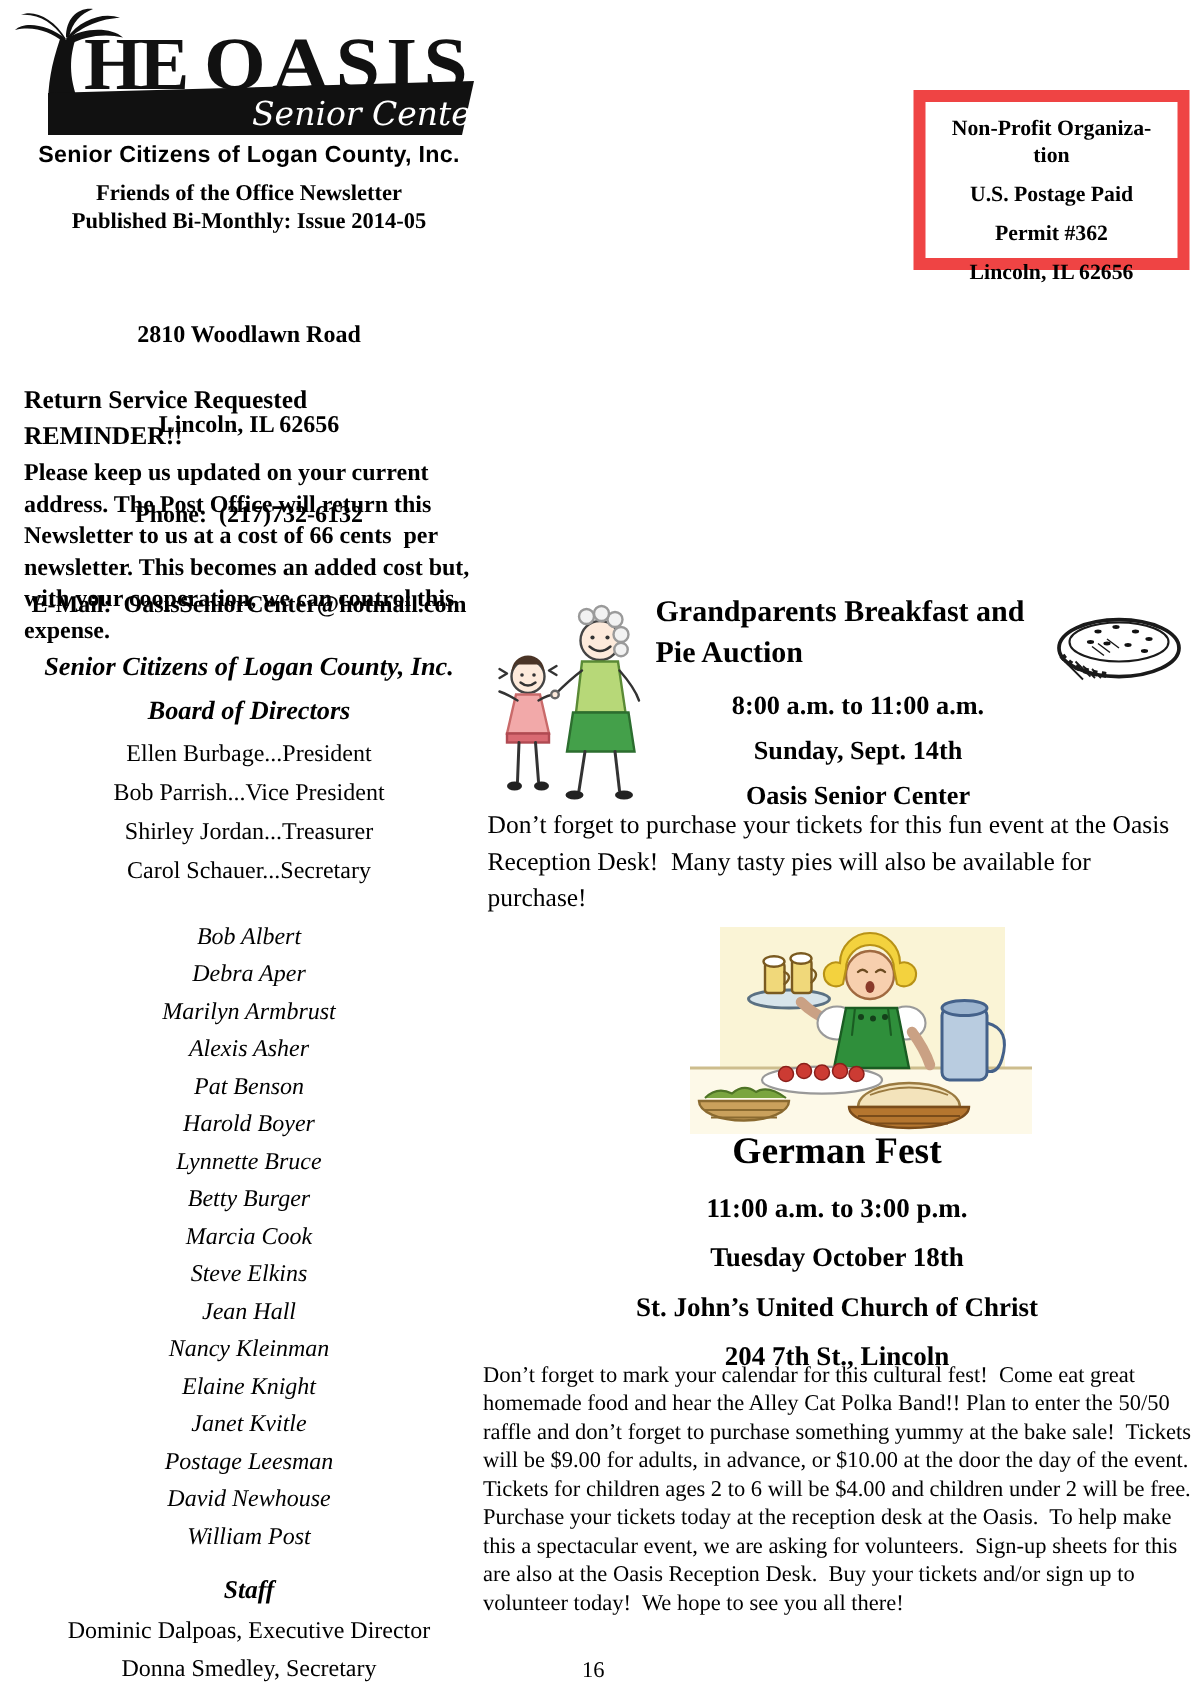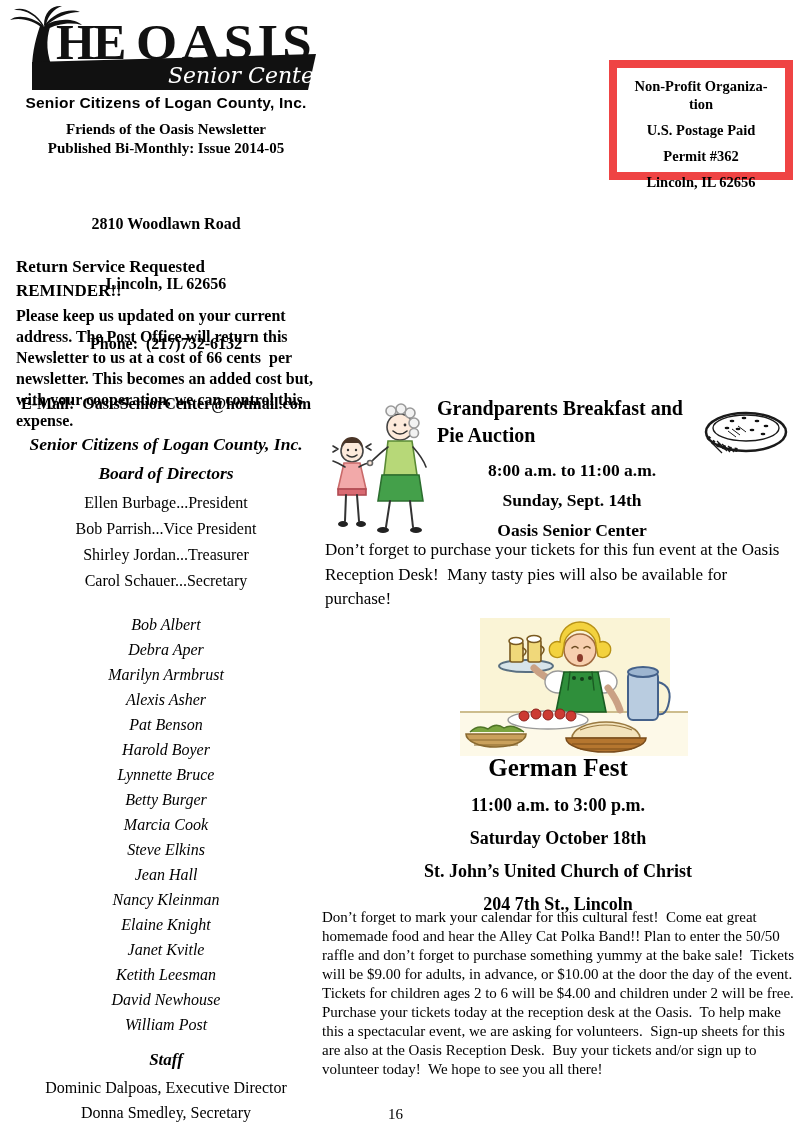--- a/index.html
+++ b/index.html
@@ -78,21 +78,21 @@
 
 <div class="abs postage-box">
   <div>Non-Profit Organiza-</div>
   <div>tion</div>
   <div class="gap">U.S. Postage Paid</div>
   <div class="gap">Permit #362</div>
   <div class="gap">Lincoln, IL  62656</div>
 </div>
 
 <div class="abs newsletter-info ctr">
-  <div>Friends of the Oasis Newsletter</div>
+  <div>Friends of the Office Newsletter</div>
   <div>Published Bi-Monthly: Issue 2014-05</div>
 </div>
 
 <div class="abs address-block ctr pre">
   <div>2810 Woodlawn Road</div>
   <div>Lincoln, IL 62656</div>
   <div>Phone:  (217)732-6132</div>
   <div>E-Mail:  OasisSeniorCenter@hotmail.com</div>
 </div>
 
@@ -120,21 +120,21 @@
     <div class="member-line">Pat Benson</div>
     <div class="member-line">Harold Boyer</div>
     <div class="member-line">Lynnette Bruce</div>
     <div class="member-line">Betty Burger</div>
     <div class="member-line">Marcia Cook</div>
     <div class="member-line">Steve Elkins</div>
     <div class="member-line">Jean Hall</div>
     <div class="member-line">Nancy Kleinman</div>
     <div class="member-line">Elaine Knight</div>
     <div class="member-line">Janet Kvitle</div>
-    <div class="member-line">Ketith Leesman</div>
+    <div class="member-line">Postage Leesman</div>
     <div class="member-line">David Newhouse</div>
     <div class="member-line">William Post</div>
   </div>
 
 <div class="abs staff-head ctr">Staff</div>
 <div class="abs staff-list ctr">
     <div class="staff-line">Dominic Dalpoas, Executive Director</div>
     <div class="staff-line">Donna Smedley, Secretary</div>
   </div>
 
@@ -277,20 +277,20 @@
 
   <path d="M120,122 a34,16 0 0 1 68,0 Z" fill="#f3e3bb" stroke="#9a7a40" stroke-width="1.6"></path>
   <path d="M128,114 q26,-10 52,0" fill="none" stroke="#9a7a40" stroke-width="1.2"></path>
   <path d="M114,122 a40,14 0 0 0 80,0 Z" fill="#b5762f" stroke="#7a4c1a" stroke-width="1.6"></path>
   <path d="M120,128 h68 M128,133 h52" stroke="#7a4c1a" stroke-width="1.2"></path>
 </svg>
 
 <div class="abs german-title">
   <div class="gt-main">German Fest</div>
   <div class="gt-line">11:00 a.m. to 3:00 p.m.</div>
-  <div class="gt-line">Saturday October 18th</div>
+  <div class="gt-line">Tuesday October 18th</div>
   <div class="gt-line">St. John’s United Church of Christ</div>
   <div class="gt-line">204 7th St., Lincoln</div>
 </div>
 
 <div class="abs german-desc pre">Don’t forget to mark your calendar for this cultural fest!  Come eat great homemade food and hear the Alley Cat Polka Band!! Plan to enter the 50/50 raffle and don’t forget to purchase something yummy at the bake sale!  Tickets will be $9.00 for adults, in advance, or $10.00 at the door the day of the event. Tickets for children ages 2 to 6 will be $4.00 and children under 2 will be free. Purchase your tickets today at the reception desk at the Oasis.  To help make this a spectacular event, we are asking for volunteers.  Sign-up sheets for this are also at the Oasis Reception Desk.  Buy your tickets and/or sign up to volunteer today!  We hope to see you all there!</div>
 
 <div class="abs page-number">16</div>
 
 </body></html>

